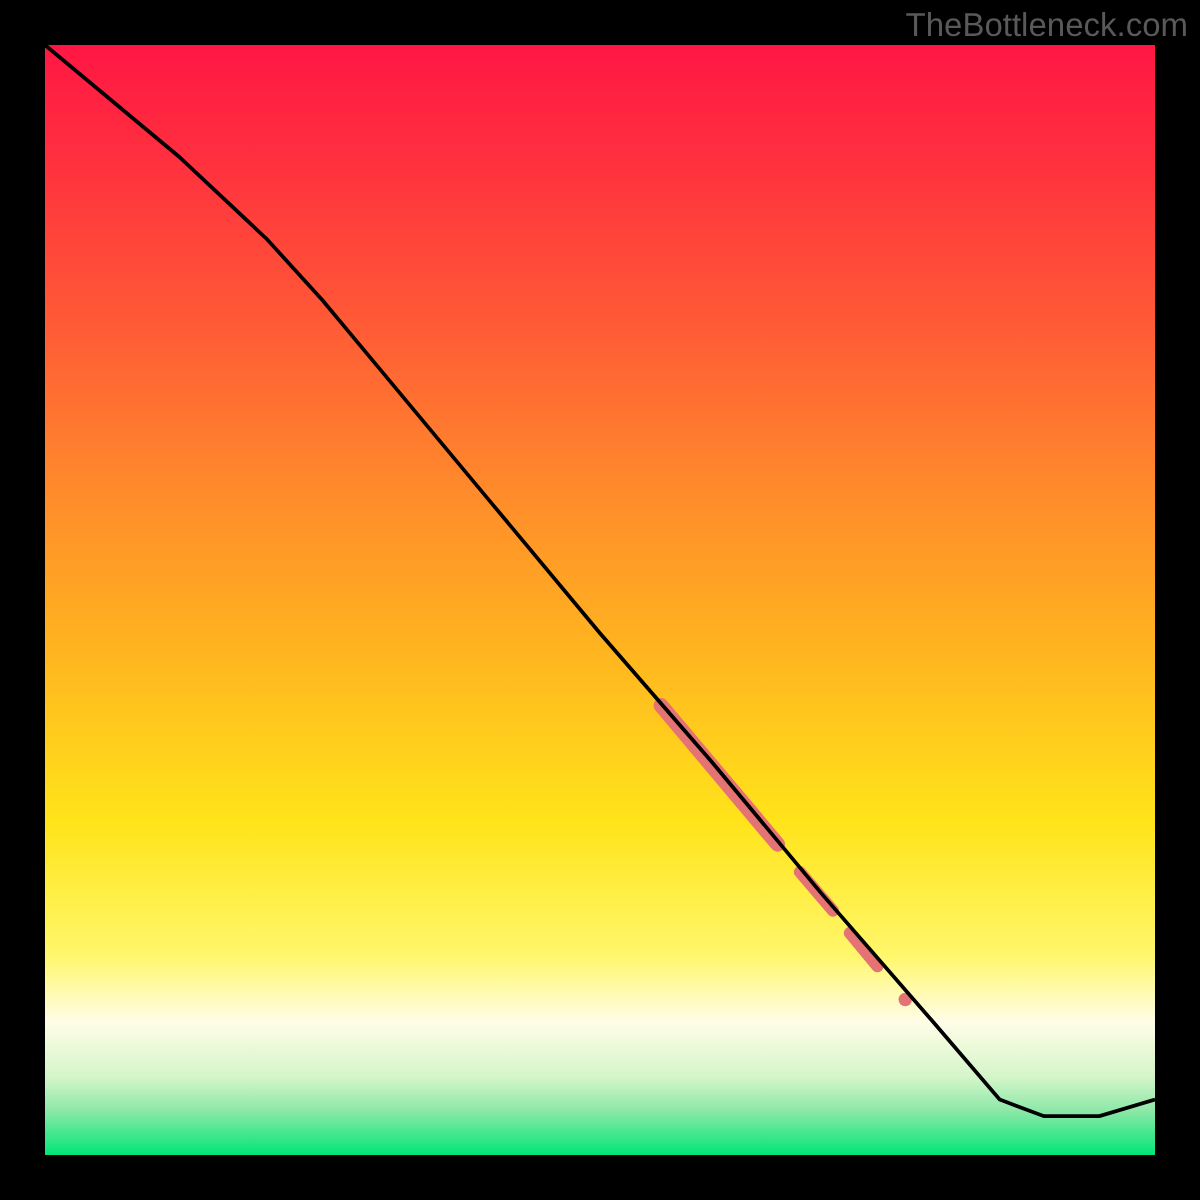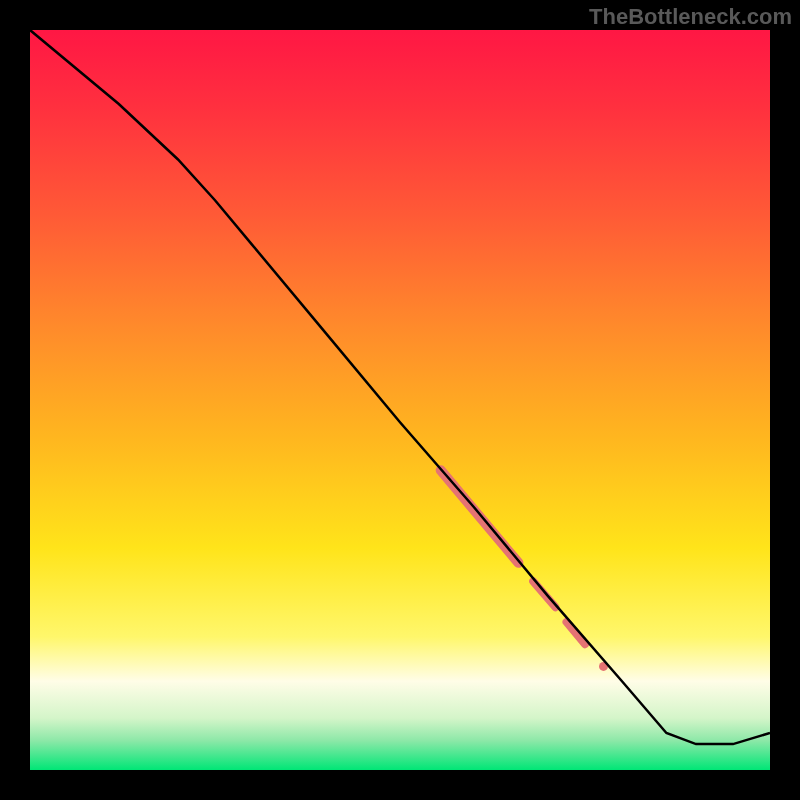--- a/index.html
+++ b/index.html
@@ -1,17 +1,17 @@
 <!DOCTYPE html>
 <html><head>
 <meta charset="utf-8">
 <style>
   * { margin: 0; padding: 0; box-sizing: border-box; }
   body { width: 800px; height: 800px; background: #000; position: relative; overflow: hidden; }
-  .watermark { position: absolute; top: 4px; right: 8px; font-family: Arial, sans-serif; font-size: 22px; font-weight: bold; color: #595959; z-index: 10; }
+  .watermark { position: absolute; top: 4px; right: 8px; font-family: Arial, sans-serif; font-size: 22px; font-weight: normal; color: #595959; z-index: 10; }
   .plot-area { position: absolute; left: 30px; top: 30px; width: 740px; height: 740px; }
   .gradient-bg { position: absolute; left: 0; top: 0; width: 100%; height: 100%; }
   svg.overlay { position: absolute; left: 0; top: 0; width: 100%; height: 100%; }
 </style>
 </head>
 <body>
 
 <div class="watermark">TheBottleneck.com</div>
 
 <div class="plot-area">

